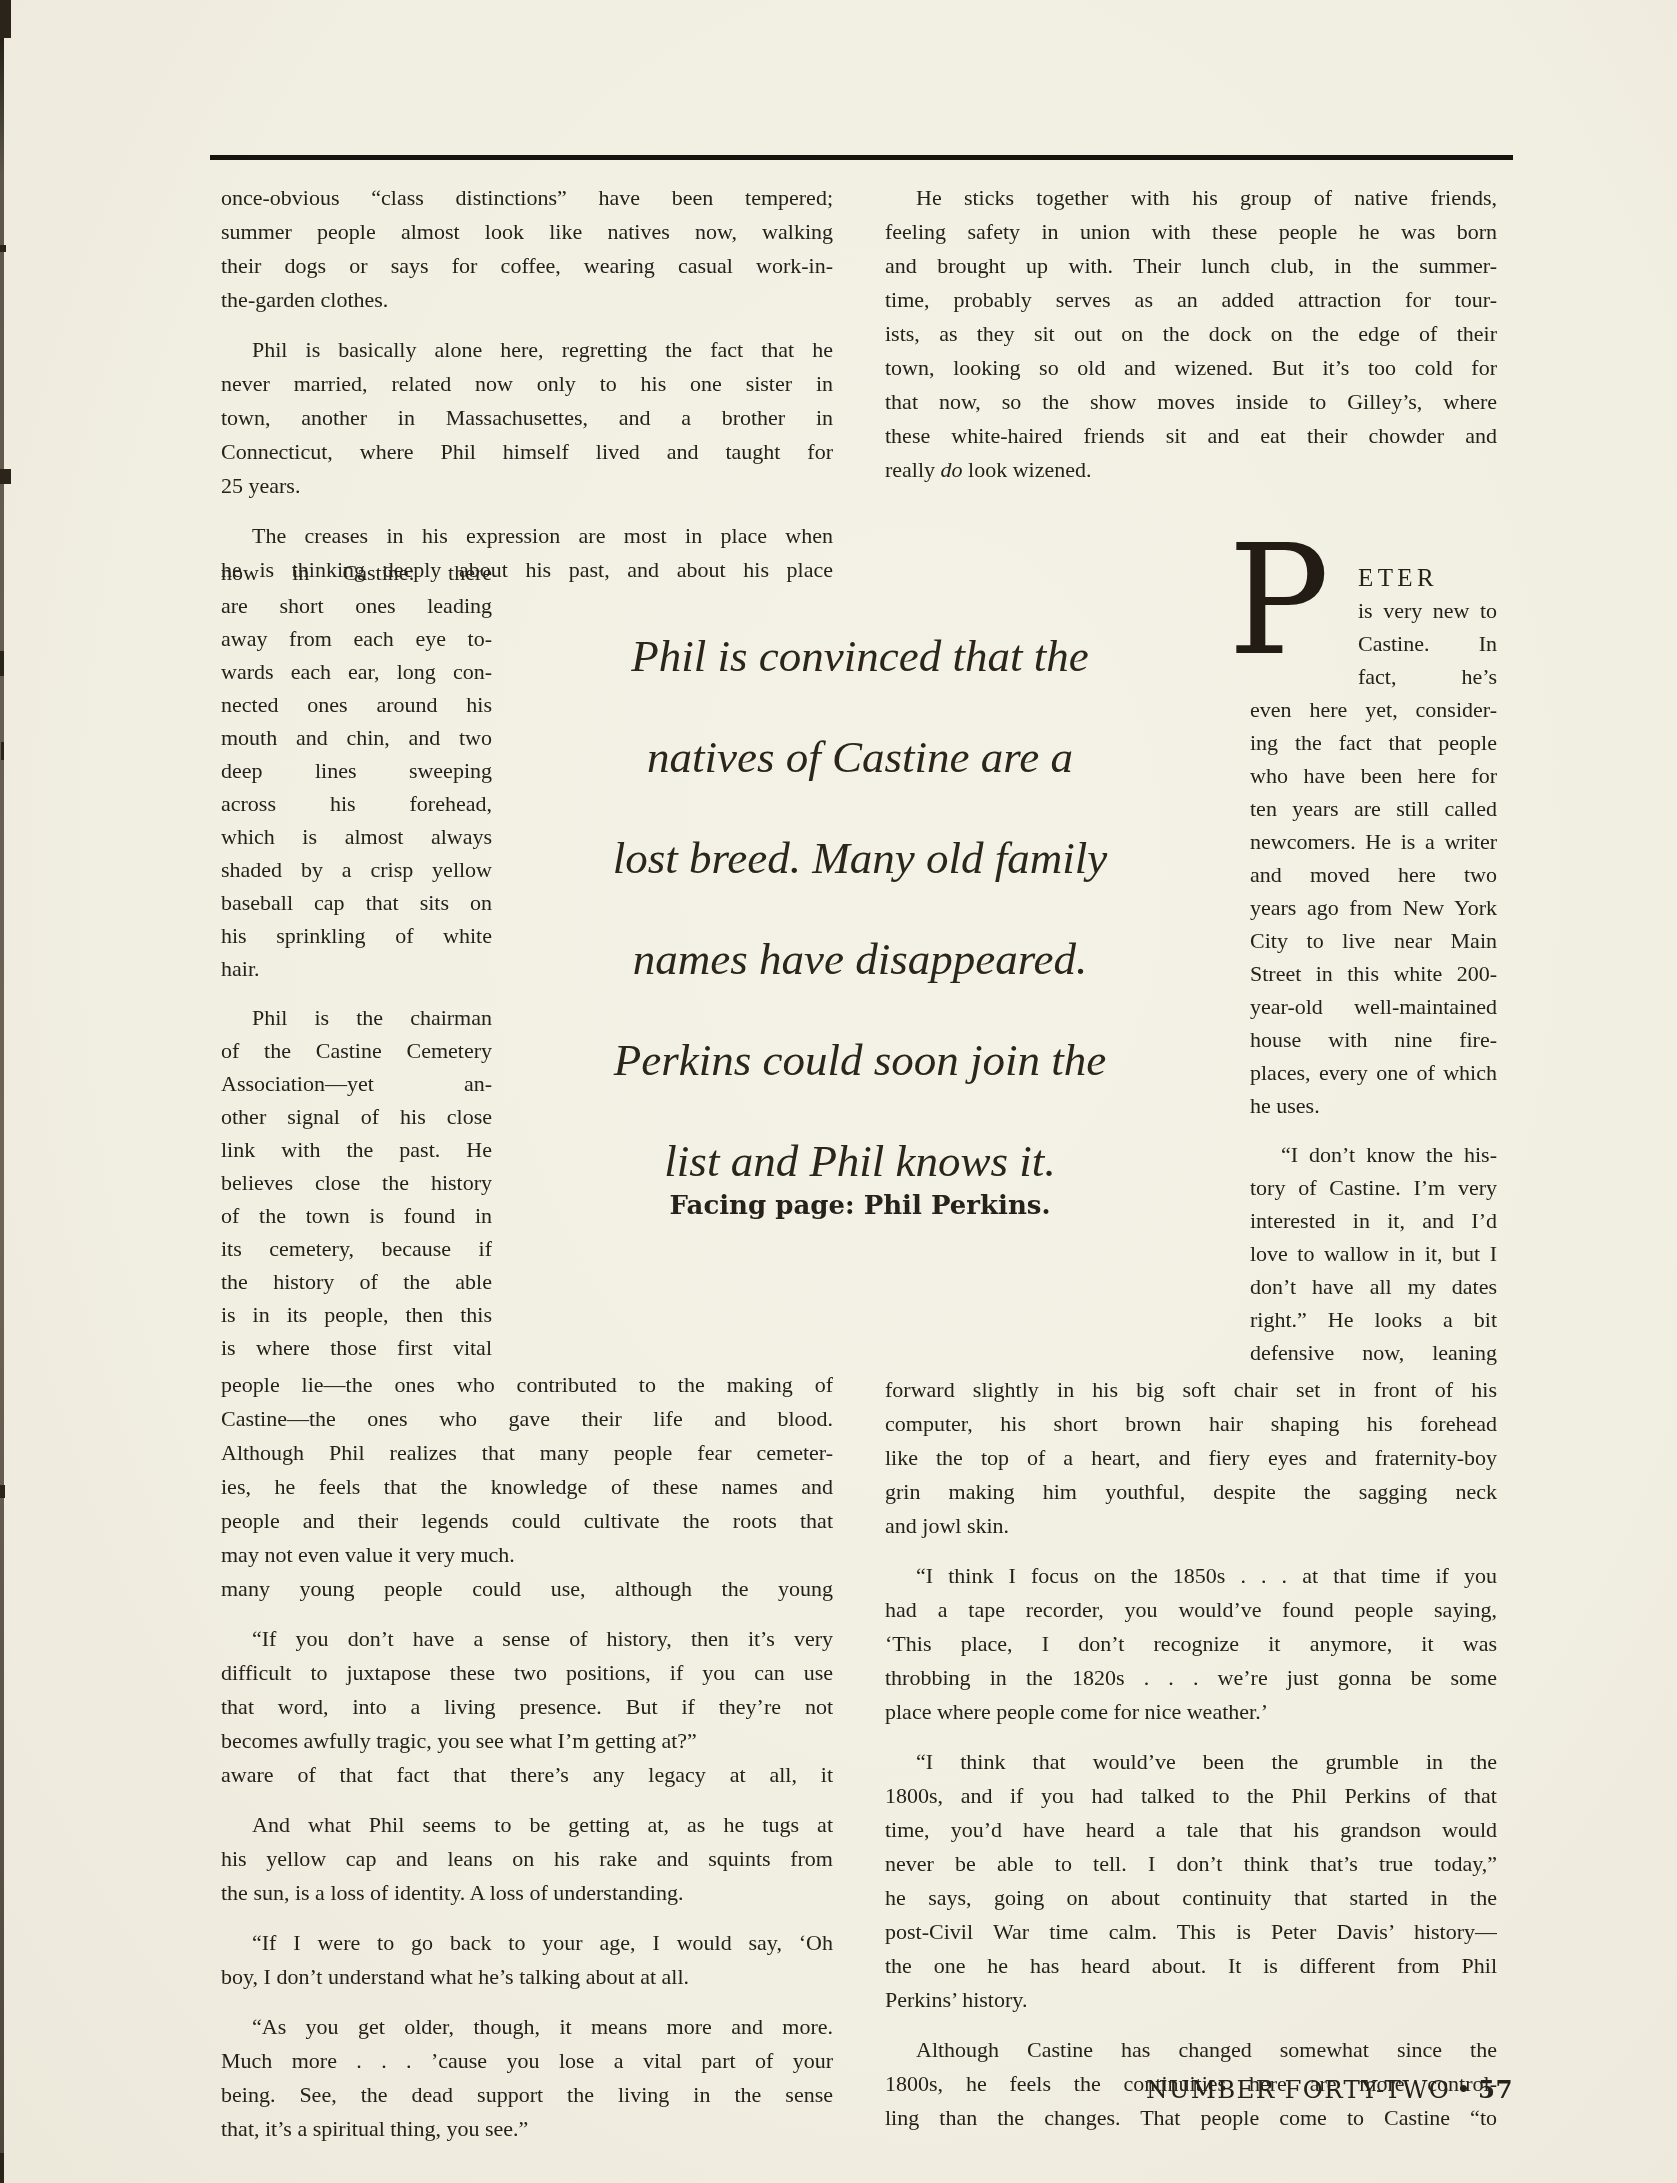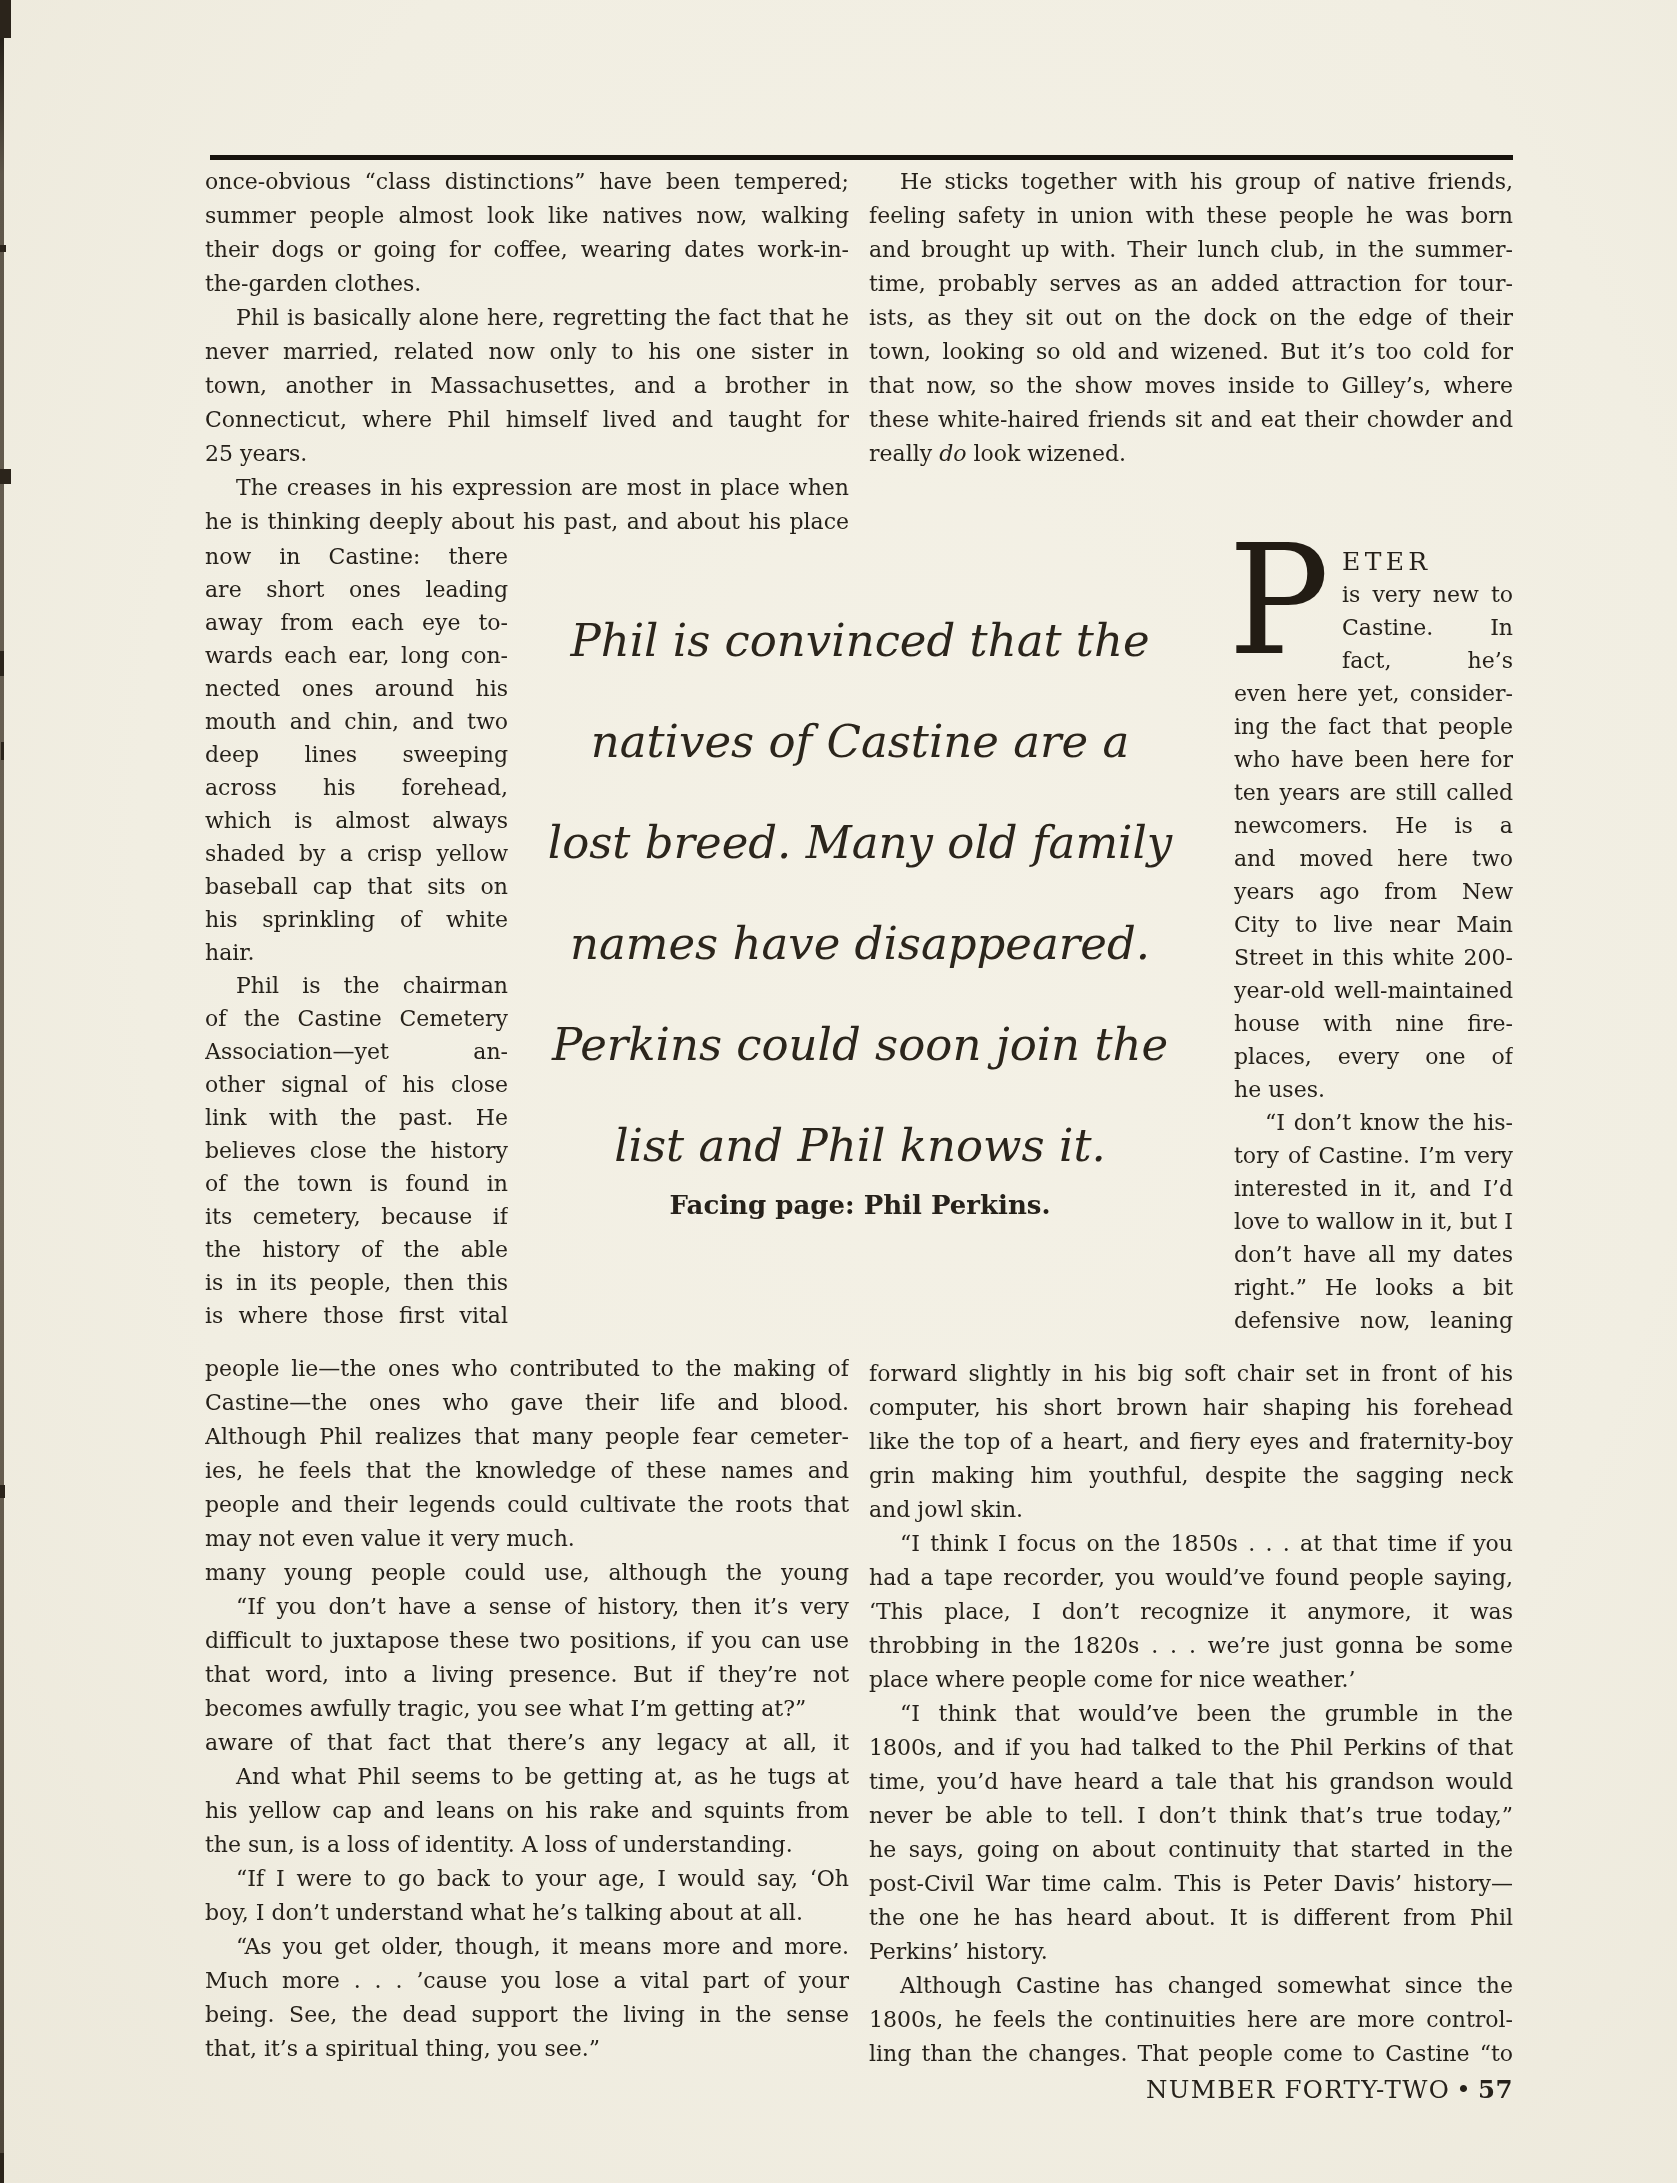--- a/index.html
+++ b/index.html
@@ -7,21 +7,21 @@
     position:relative;width:1678px;height:2183px;overflow:hidden;
     background:radial-gradient(ellipse at 55% 40%, #f4f1e6 0%, #f1eee2 60%, #ece8da 100%);
     font-family:"DejaVu Serif","Liberation Serif",serif;
     color:#26211a;font-size:22px;
   }
   .spine{position:absolute;left:0;top:0;width:4.4px;height:2183px;
     background:linear-gradient(180deg,#16110b,#5e564a 8%,#6e6557 55%,#4e463a 100%);}
   .tick{position:absolute;background:#2b241b;}
   .rule{position:absolute;left:210px;top:155px;width:1303px;height:4.8px;background:#17130d;}
   .block{position:absolute;}
-  .para{margin:0;}
+  .para{margin:16px;font-family:Liberation Serif, serif;}
   .tl{text-align:justify;overflow:hidden;}
   .tl::after{content:"";display:inline-block;width:100%;height:0;}
   .tl-end{text-align:left;}
   .tl-end::after{content:none;}
   .tl-indent{text-indent:31px;}
   .lh78 .tl{height:34px;line-height:34px;}
   .lh75 .tl{height:33px;line-height:33px;}
   #r2 .para:first-child .tl:nth-child(-n+4){margin-left:108px;}
   #r2 .para:first-child .tl:first-child{font-size:25px;letter-spacing:4.4px;}
   .dropcap{position:absolute;left:1228px;top:526px;font-size:151px;line-height:1;color:#221c14;}
@@ -48,21 +48,21 @@
   <div class="tick" style="left:0.9px;top:742px;width:3.5px;height:17.5px;"></div>
   <div class="tick" style="left:0;top:1485px;width:5.2px;height:13px;"></div>
   <div class="tick" style="left:0;top:2153px;width:3.5px;height:31px;"></div>
 
   <div class="rule"></div>
 
   <div id="l1" class="block lh78" style="left:205px;top:165px;width:644px;">
       <div class="para">
         <div class="tl">once-obvious “class distinctions” have been tempered;</div>
         <div class="tl">summer people almost look like natives now, walking</div>
-        <div class="tl">their dogs or going for coffee, wearing dates work-in-</div>
+        <div class="tl">their dogs or says for coffee, wearing casual work-in-</div>
         <div class="tl tl-end">the-garden clothes.</div>
       </div>
       <div class="para">
         <div class="tl tl-indent">Phil is basically alone here, regretting the fact that he</div>
         <div class="tl">never married, related now only to his one sister in</div>
         <div class="tl">town, another in Massachusettes, and a brother in</div>
         <div class="tl">Connecticut, where Phil himself lived and taught for</div>
         <div class="tl tl-end">25 years.</div>
       </div>
       <div class="para">

